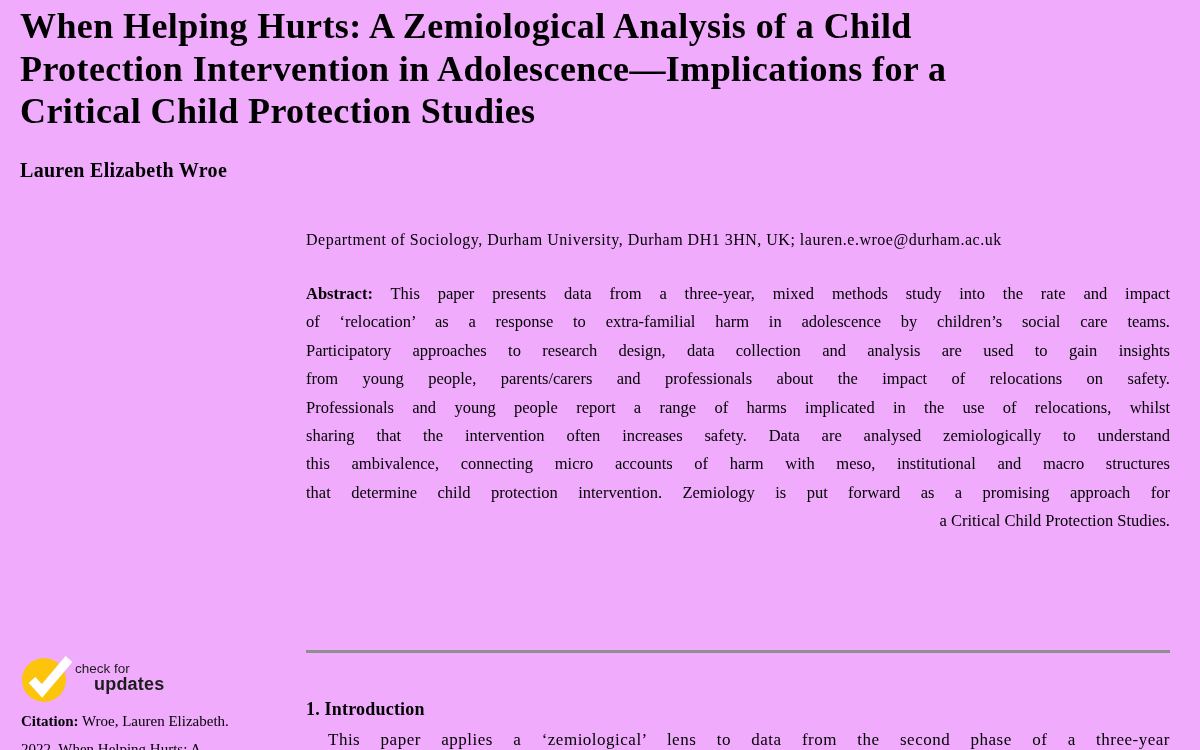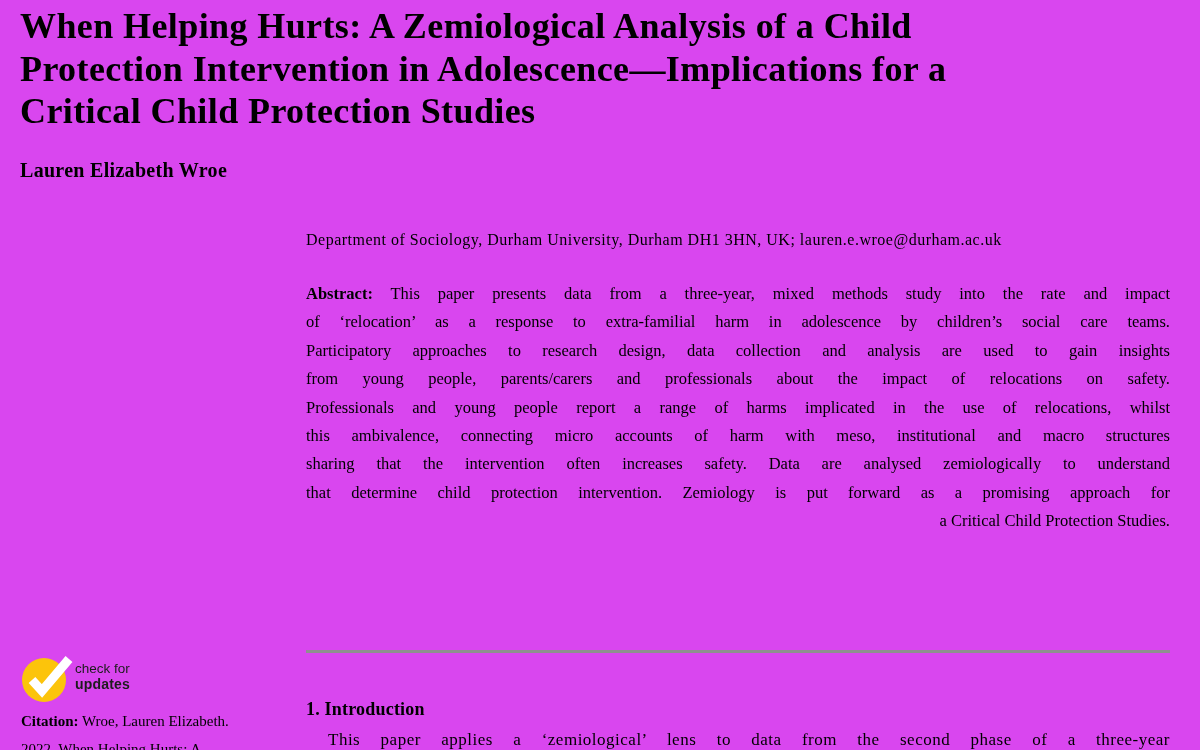--- a/index.html
+++ b/index.html
@@ -1,20 +1,20 @@
 <!DOCTYPE html>
 <html><head>
 <meta charset="utf-8">
 <style>
   html, body { margin: 0; padding: 0; background: #ffffff; }
   #page {
     position: relative;
     width: 1200px;
     height: 750px;
-    background: #d946ef;
+    background: #f0abfc;
     overflow: hidden;
     color: #000;
     font-family: "Liberation Serif", "DejaVu Serif", serif;
   }
   .abs { position: absolute; }
 
   
   .title {
     left: 20px; top: 5px; width: 1110px;
     font-size: 36px; font-weight: bold;
@@ -50,21 +50,21 @@
   }
 
   
   .badge { left: 21px; top: 652px; width: 150px; height: 52px; cursor: pointer; }
   .badge svg { position: absolute; left: 0; top: 2px; }
   .badge-text {
     position: absolute; left: 54px; top: 9px;
     font-family: "Liberation Sans", sans-serif; color: #1c1c1c;
   }
   .bt1 { font-size: 13.5px; line-height: 15px; }
-  .bt2 { font-size: 14px; line-height: 16px; font-weight: bold; letter-spacing: 0.2px; }
+  .bt2 { font-size: 18px; line-height: 16px; font-weight: bold; letter-spacing: 0.2px; margin-left: 19px; }
   .citation {
     left: 21px; top: 707px; width: 262px;
     font-size: 15px; line-height: 28px;
   }
 </style>
 </head>
 <body>
 
 <div id="page">
 
@@ -80,22 +80,22 @@
 
   <div class="rc para abstract">
     <div class="jline">
       <span class="plabel">Abstract:</span>
       <span>This paper presents data from a three-year, mixed methods study into the rate and impact</span>
     </div>
     <div class="jline">of ‘relocation’ as a response to extra-familial harm in adolescence by children’s social care teams.</div>
     <div class="jline">Participatory approaches to research design, data collection and analysis are used to gain insights</div>
     <div class="jline">from young people, parents/carers and professionals about the impact of relocations on safety.</div>
     <div class="jline">Professionals and young people report a range of harms implicated in the use of relocations, whilst</div>
+    <div class="jline">sharing that the intervention often increases safety. Data are analysed zemiologically to understand</div>
     <div class="jline">this ambivalence, connecting micro accounts of harm with meso, institutional and macro structures</div>
-    <div class="jline">sharing that the intervention often increases safety. Data are analysed zemiologically to understand</div>
     <div class="jline">that determine child protection intervention. Zemiology is put forward as a promising approach for</div>
     <div class="plainline">a Critical Child Protection Studies.</div>
   </div>
 
 
   <div class="abs rule" style="background:#8f8f8f;"></div>
 
   <div class="rc intro-heading">1. Introduction</div>
 
   <div class="rc intro-line">This paper applies a ‘zemiological’ lens to data from the second phase of a three-year</div>

